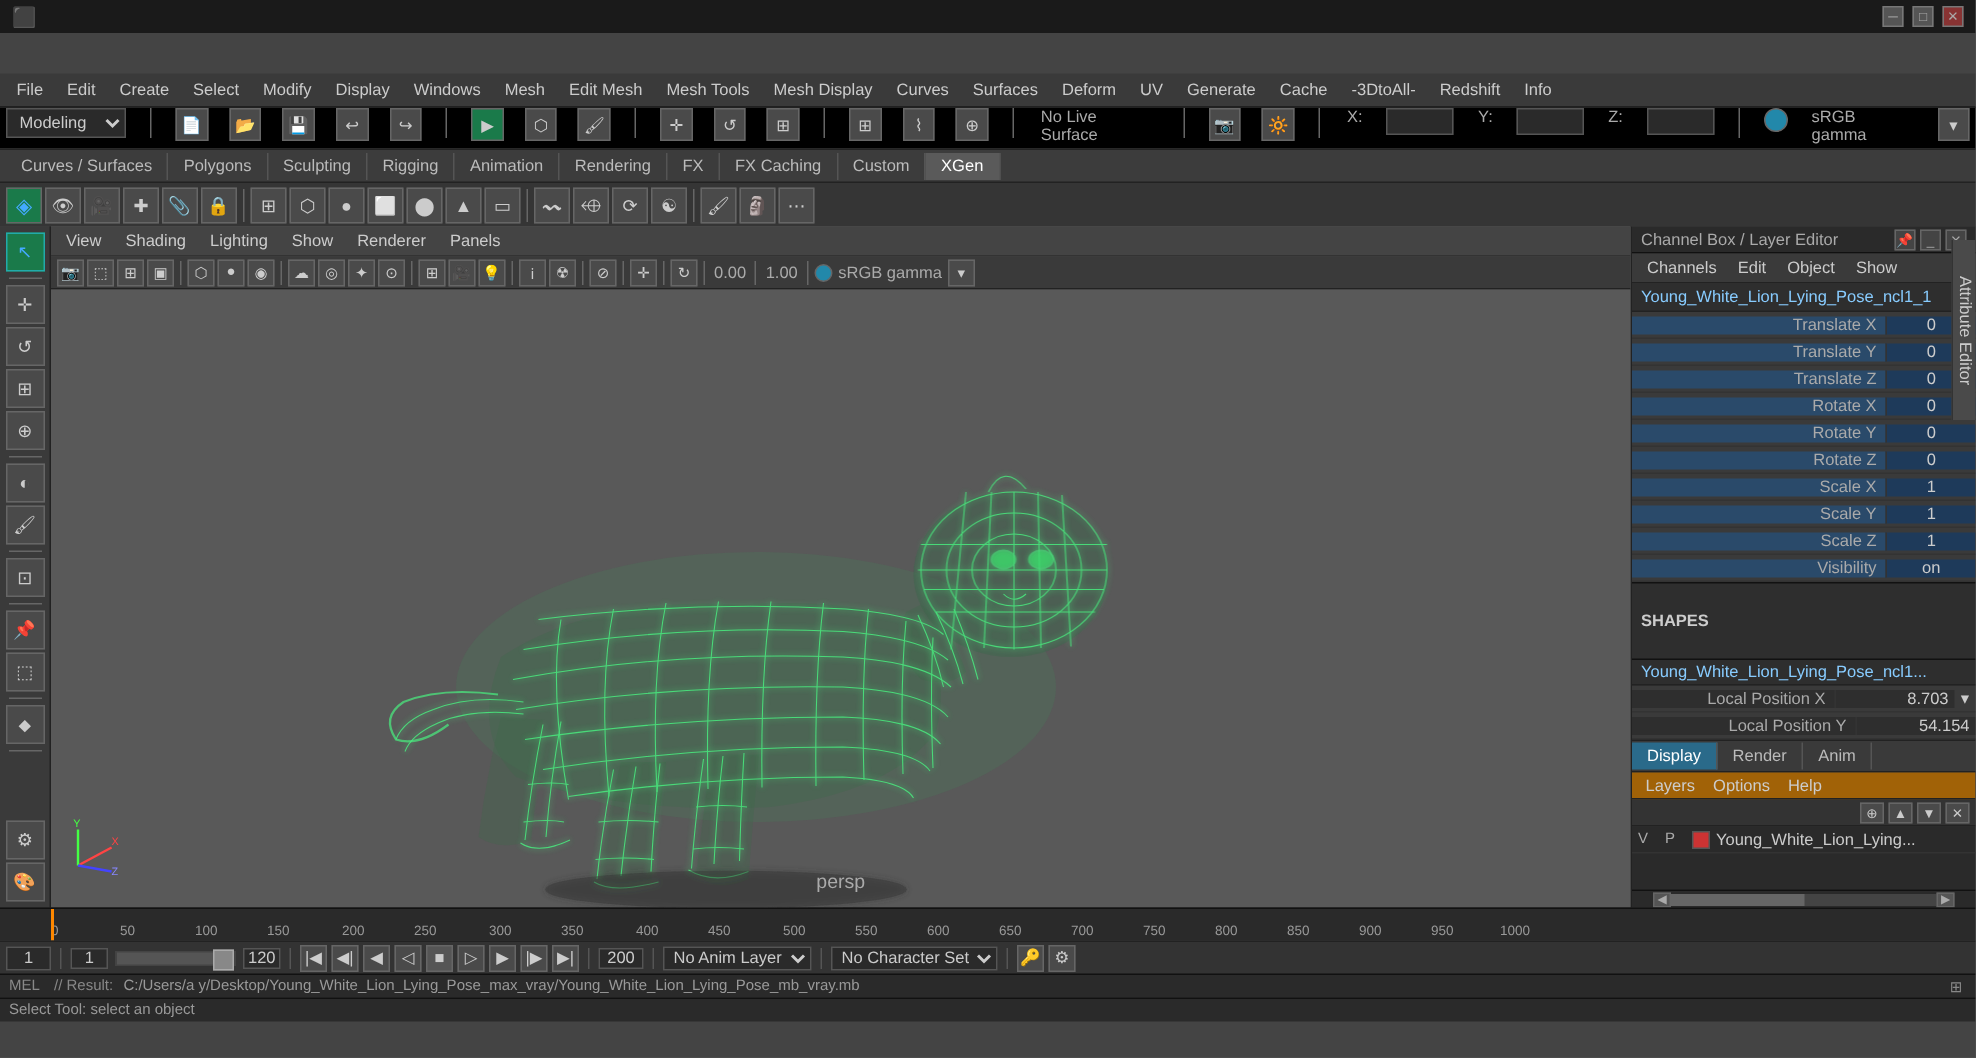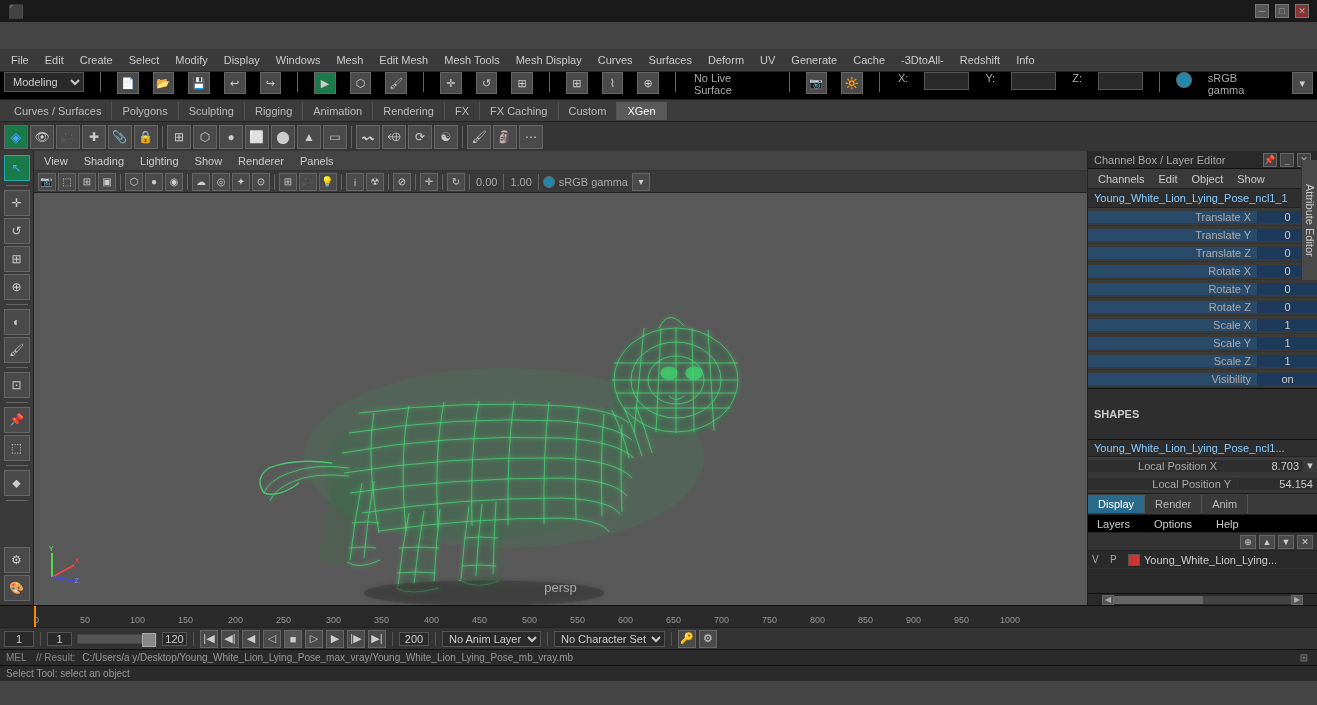--- a/index.html
+++ b/index.html
@@ -436,25 +436,25 @@
       color: #bbb;
       border-right: 1px solid #555;
     }
     .disp-tab.active {
       background: #2a6a8a;
       color: #fff;
     }
 
     #layer-menus {
       height: 18px;
-      background: #000000;
-      display: flex;
-      align-items: center;
-      padding: 0 4px;
-      gap: 14px;
+      background: #a16207;
+      display: flex;
+      align-items: center;
+      padding: 0 4px;
+      gap: 2px;
       border-bottom: 1px solid #222;
     }
     .lm-item {
       padding: 1px 5px;
       font-size: 11px;
       color: #ccc;
       cursor: pointer;
     }
 
     #layer-controls {

